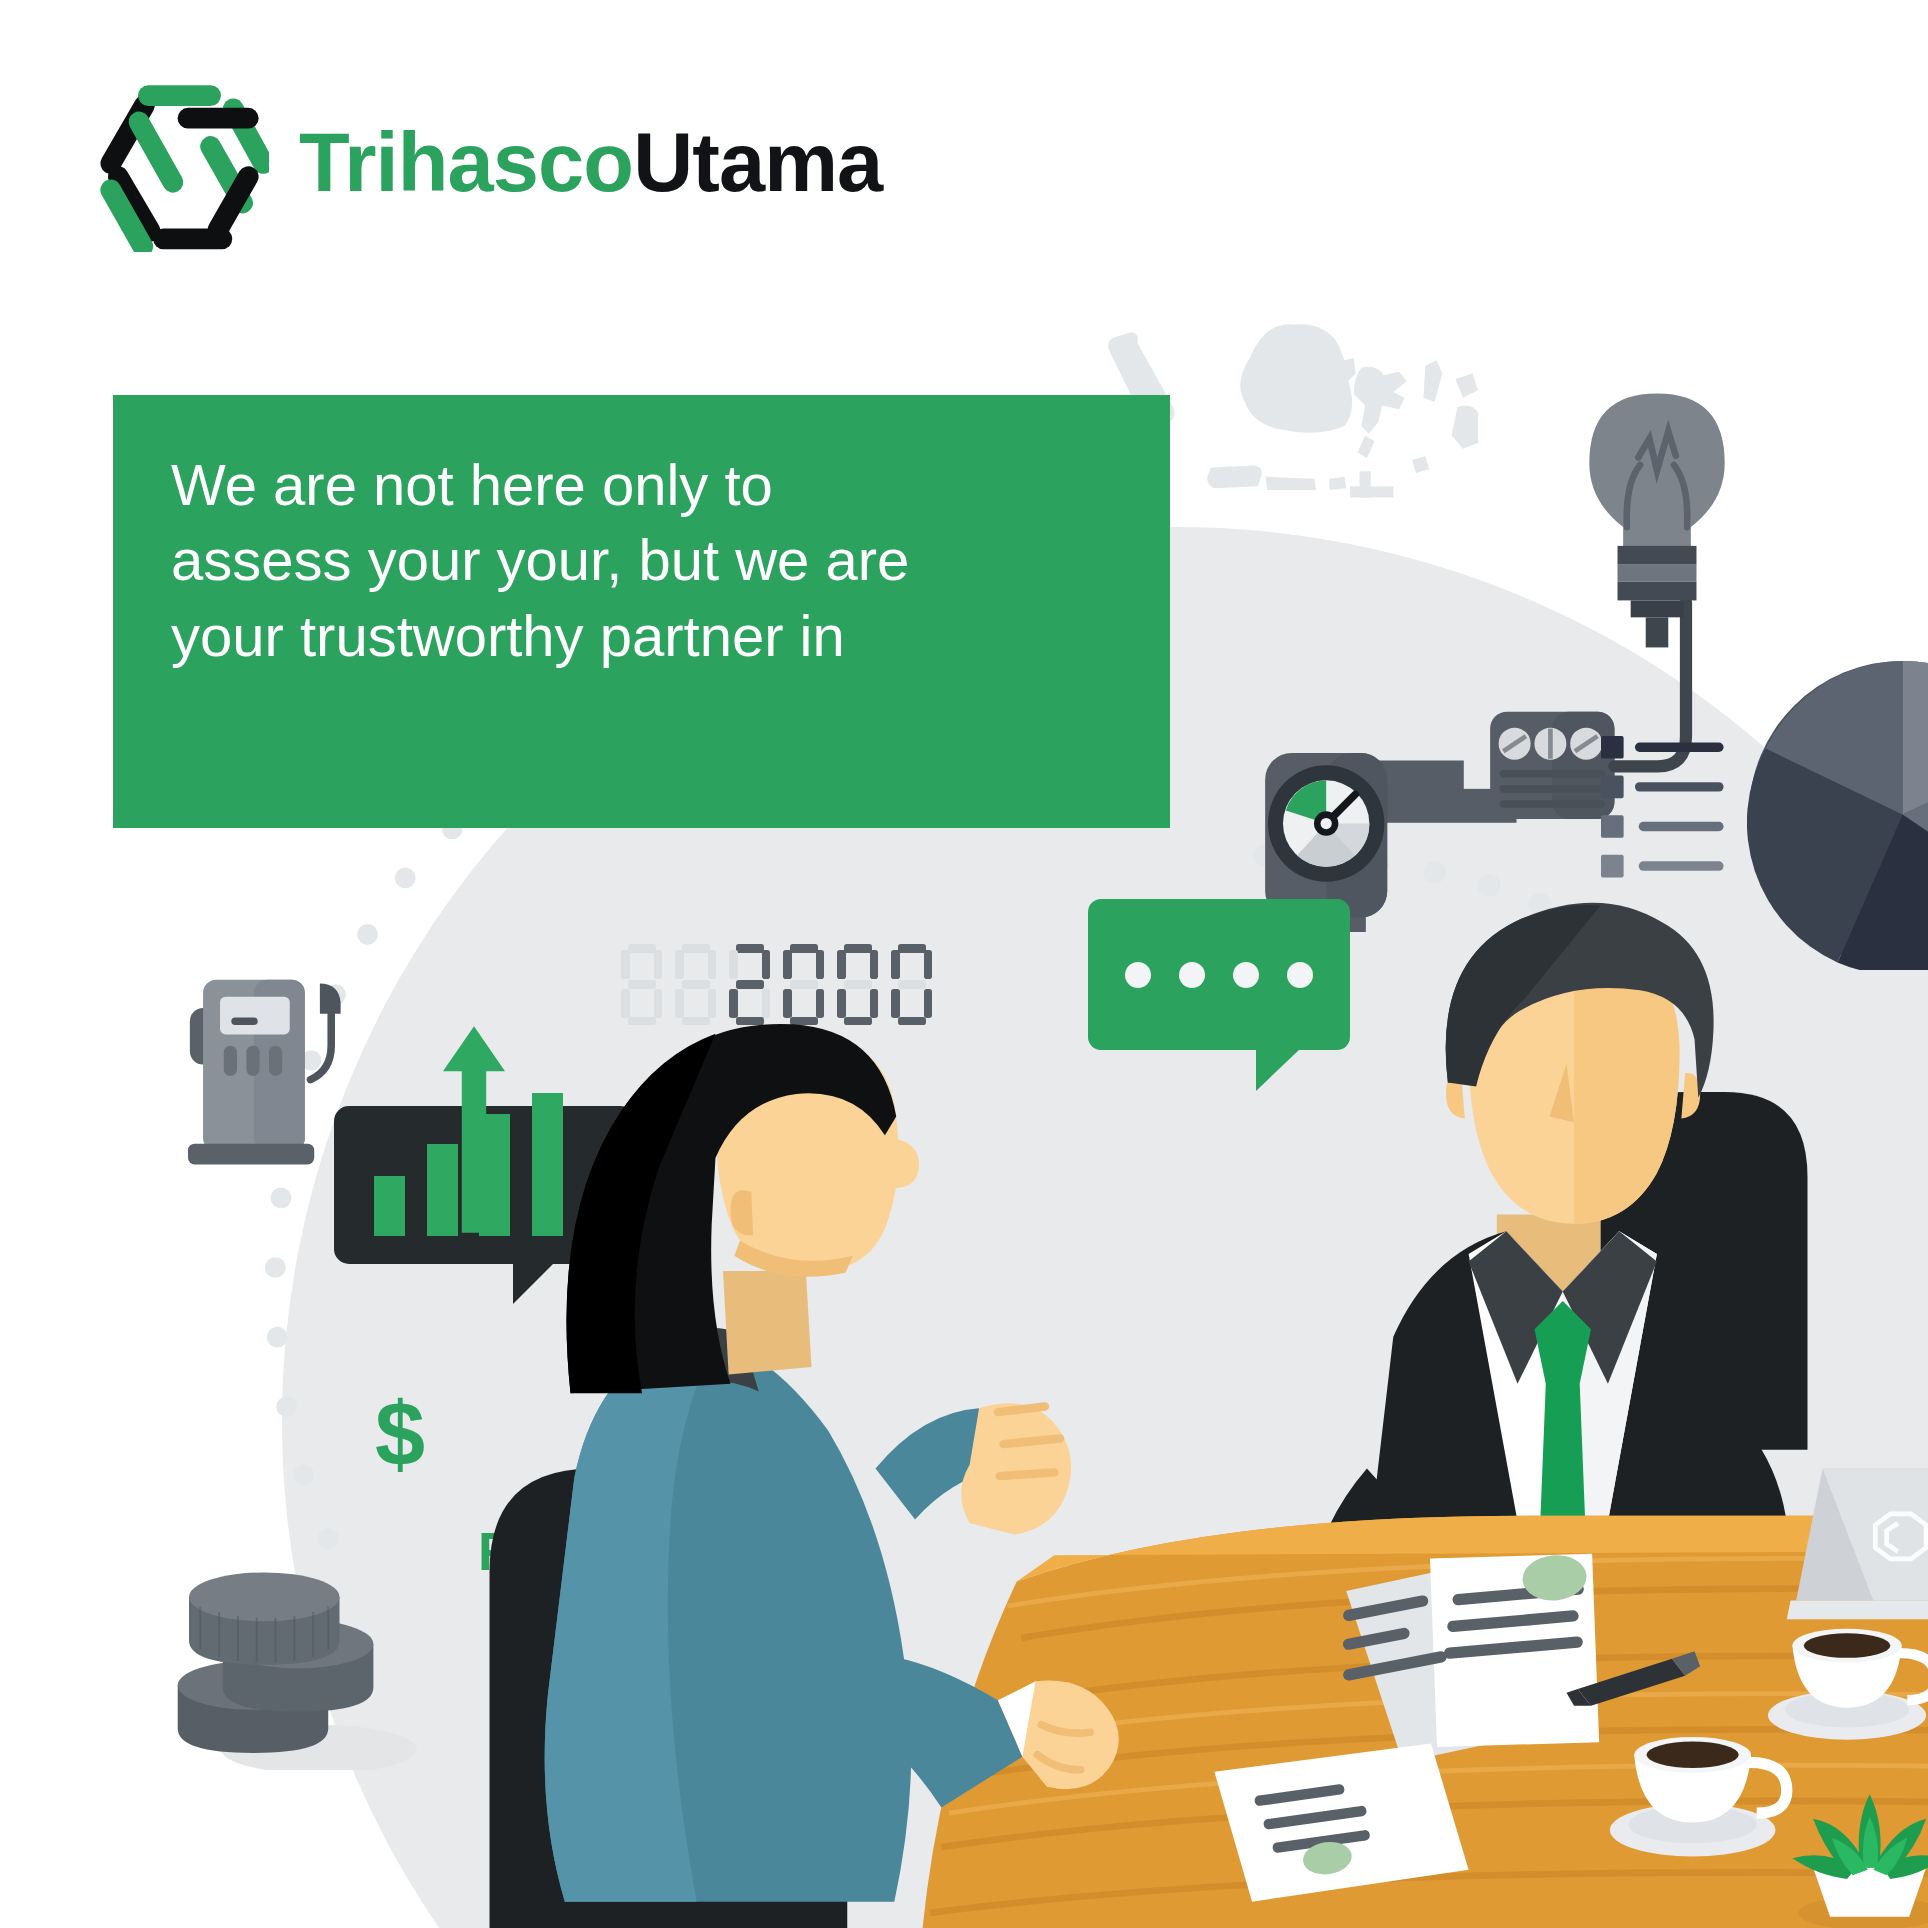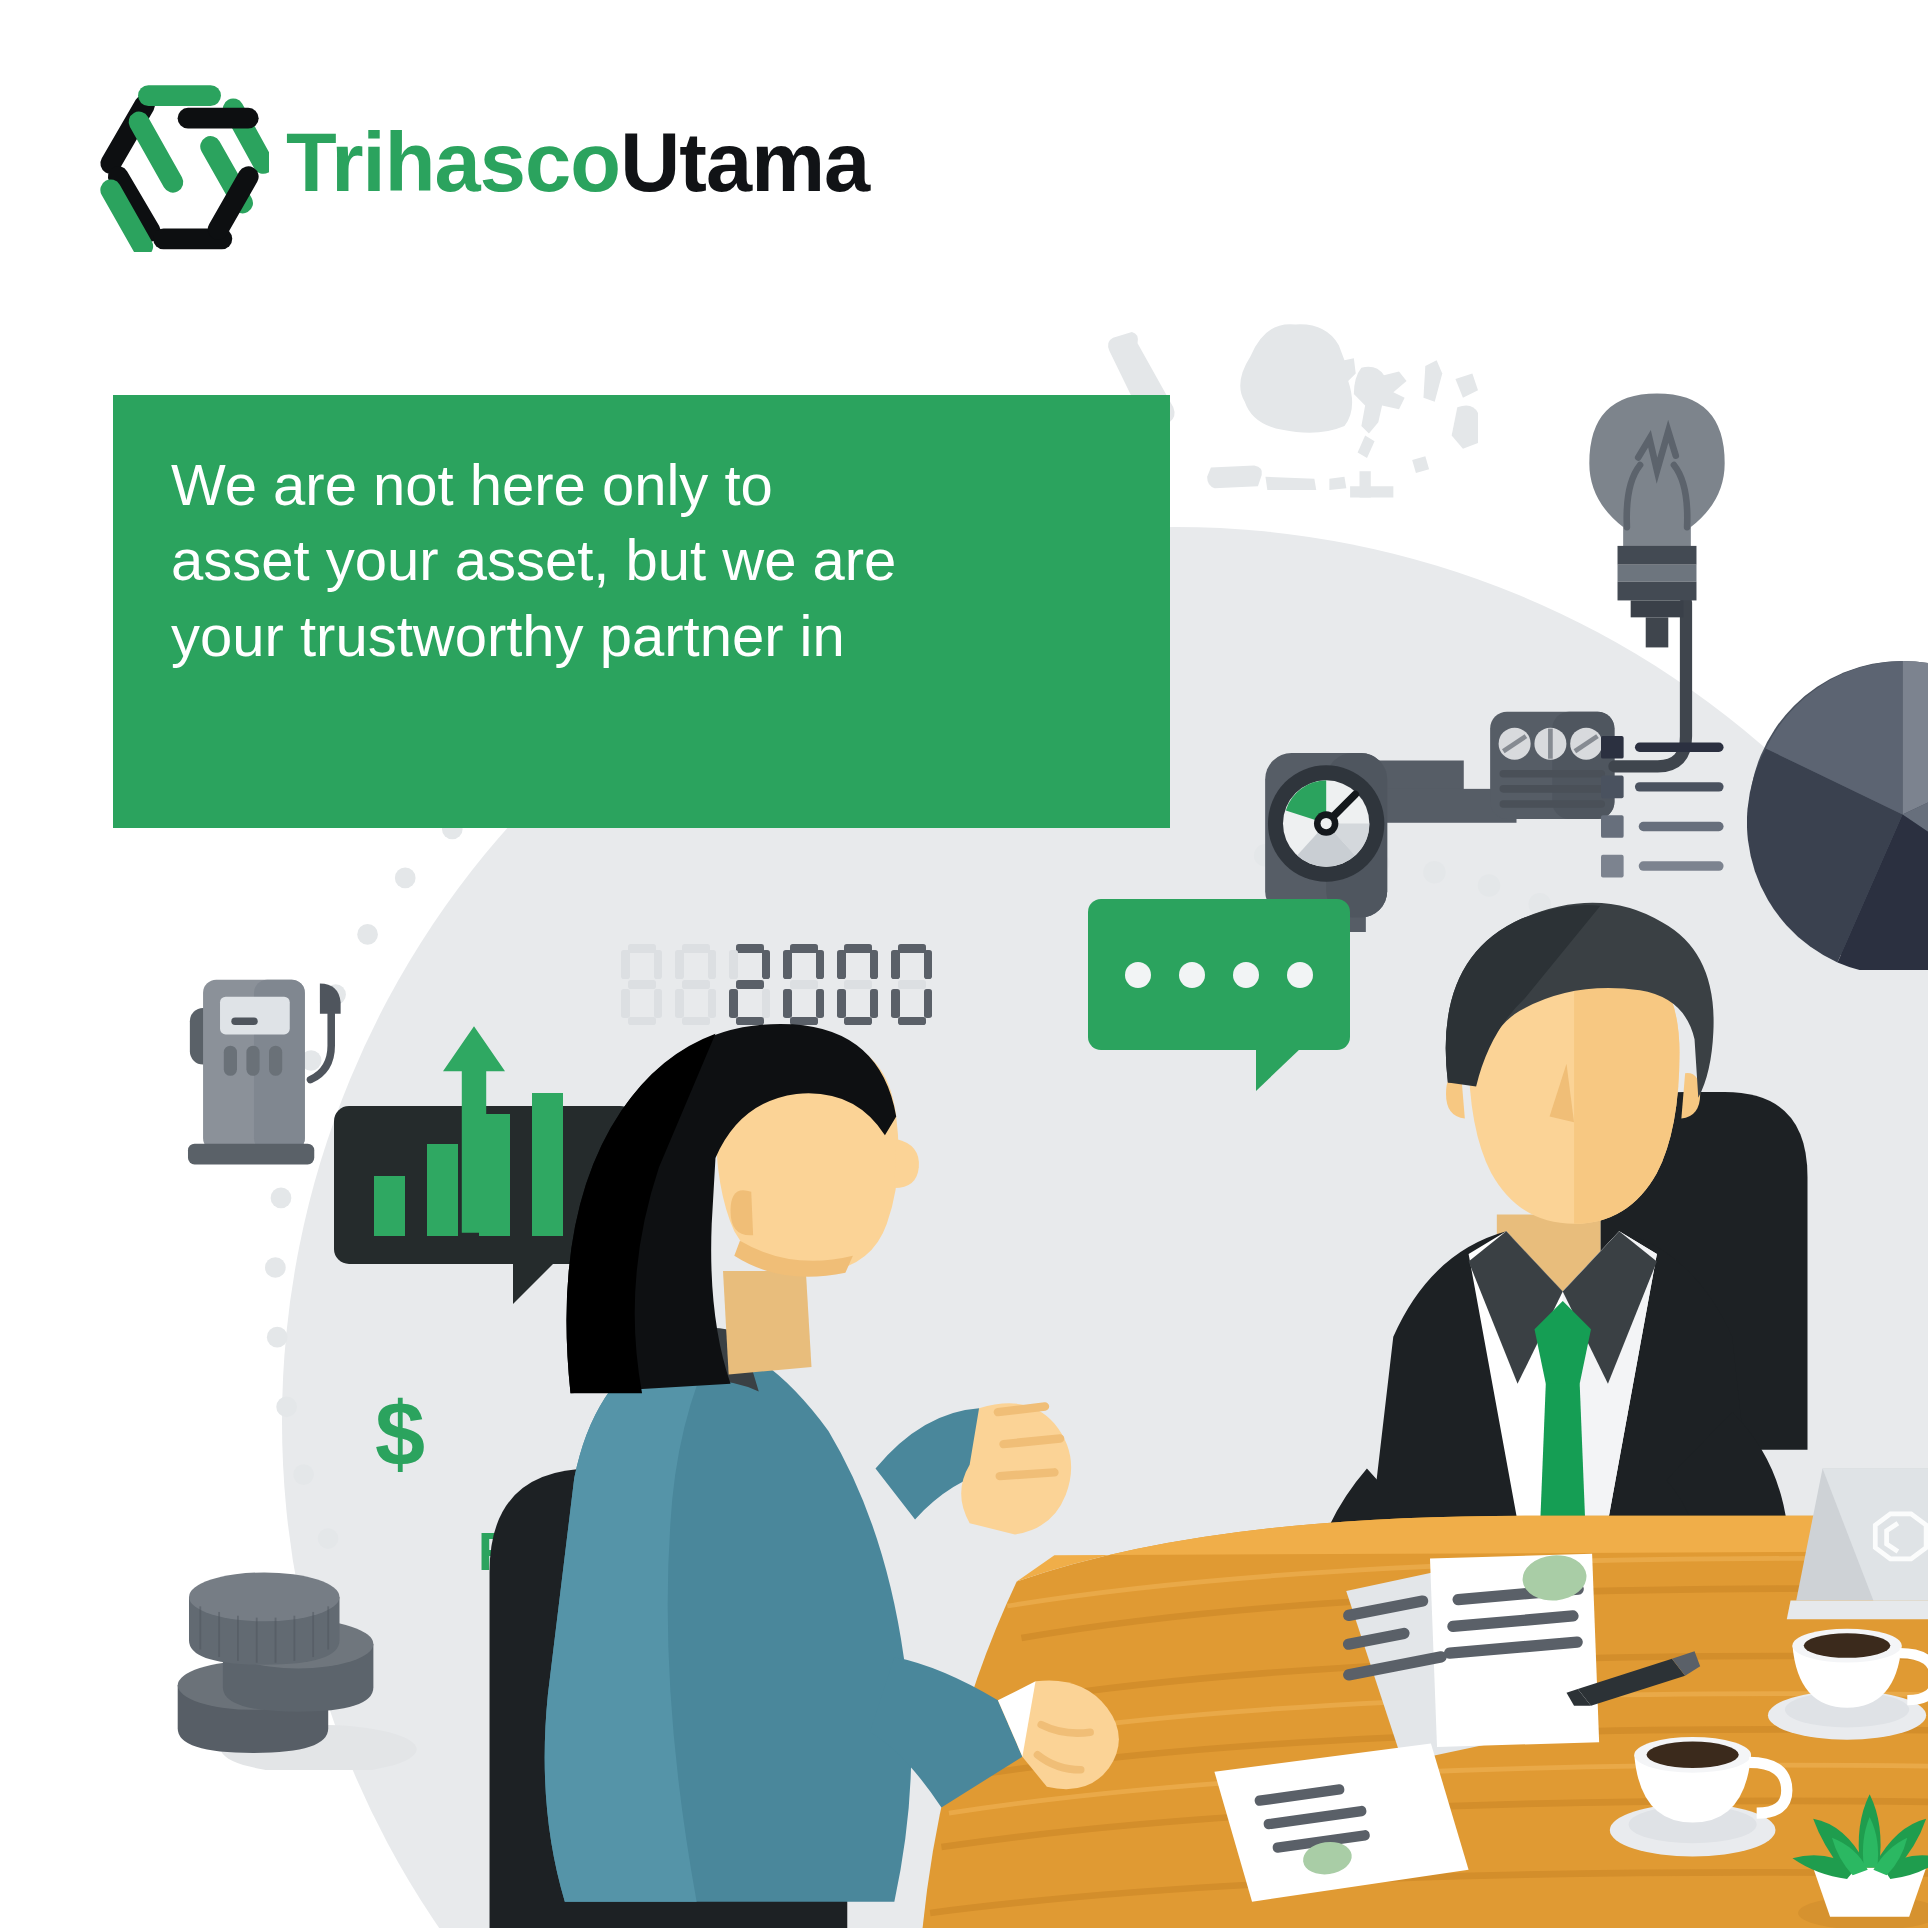--- a/index.html
+++ b/index.html
@@ -32,21 +32,21 @@
   .bg-dots-arc2 {
     position: absolute;
     left: 1252px; top: 829px;
     width: 395px; height: 207px;
   }
 
   
   .logo-wrap {
     position: absolute;
     left: 90px; top: 73px;
-    display: flex; align-items: center; gap: 17px;
+    display: flex; align-items: center; gap: 30px;
   }
   .logo-mark { width: 179px; height: 179px; }
   .logo-text {
     font-size: 83px;
     font-weight: bold;
     letter-spacing: -0.9px;
     line-height: 1;
     white-space: nowrap;
   }
   .logo-text .t-green { color: #2ba35e; }
@@ -634,19 +634,19 @@
       </g>
     </svg>
     <div class="logo-text">
       <span class="t-green">Trihasco</span><span class="t-black">Utama</span>
     </div>
   </div>
 
   <div class="headline-box">
     <div class="headline-text">
       <div>We are not here only to</div>
-      <div>asset your asset, but we are</div>
+      <div>assess your your, but we are</div>
       <div><span>your </span><b>trustworthy partner</b><span> in</span></div>
     </div>
   </div>
 
 </div>
 
 
 </body></html>

